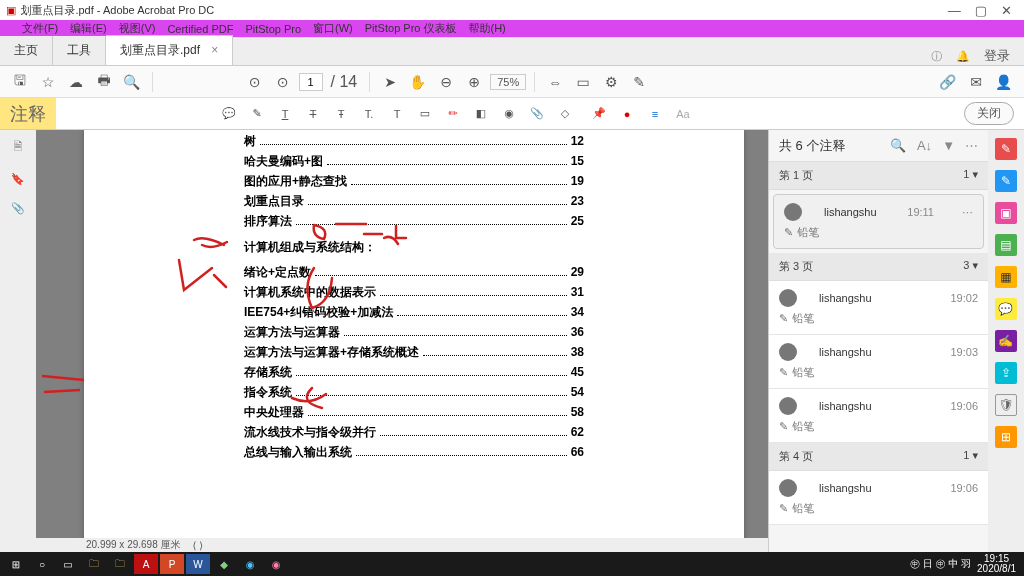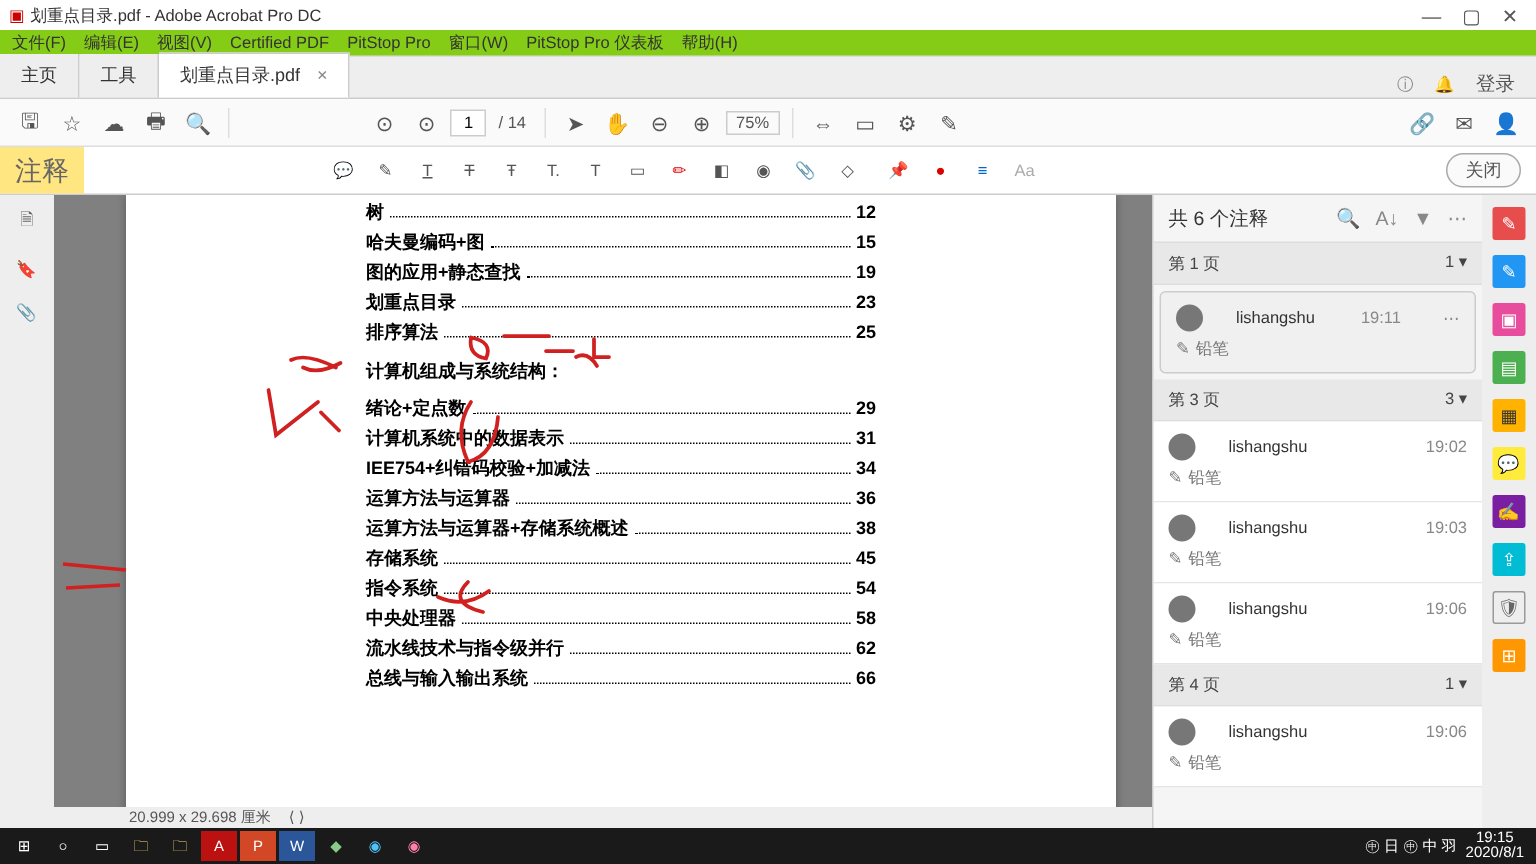--- a/index.html
+++ b/index.html
@@ -1,20 +1,20 @@
 <!DOCTYPE html>
 <html><head>
 <meta charset="utf-8">
 <style>
 * { margin:0; padding:0; box-sizing:border-box; font-family:"Microsoft YaHei",Arial,sans-serif; }
 body { width:1024px; height:576px; background:#f0f0f0; overflow:hidden; position:relative; font-size:11px;}
 .titlebar { height:20px; background:#fff; display:flex; align-items:center; padding:0 6px; color:#333; font-size:11px; justify-content:space-between;}
 .titlebar .left{display:flex;align-items:center;gap:4px}
 .titlebar .wbtns{display:flex;gap:14px;font-size:13px;color:#555;padding-right:6px}
-.menubar{height:18px;background:#84cc16;display:flex;align-items:center;padding:0 8px;gap:12px;color:#333;font-size:11px;border-bottom:1px solid #ddd}
+.menubar{height:18px;background:#d946ef;display:flex;align-items:center;padding:0 22px;gap:12px;color:#333;font-size:11px;border-bottom:1px solid #ddd}
 .tabbar{height:28px;background:#eee;display:flex;align-items:flex-end;border-bottom:1px solid #ccc}
 .tabbar .tab{padding:6px 14px;font-size:12px;color:#333;border-right:1px solid #ccc;background:#eee}
 .tabbar .tab.active{background:#fff;border-top:1px solid #ccc}
 .tabbar .right{margin-left:auto;display:flex;align-items:center;gap:14px;padding-right:14px;color:#888}
 .toolbar{height:32px;background:#fafafa;border-bottom:1px solid #ddd;display:flex;align-items:center;padding:0 8px;gap:4px;color:#555}
 .toolbar .sp{width:1px;height:20px;background:#ddd;margin:0 4px}
 .tb{width:24px;height:24px;display:flex;align-items:center;justify-content:center;font-size:14px;color:#555}
 .pgin{width:24px;height:18px;border:1px solid #ccc;text-align:center;font-size:11px}
 .commentbar{height:32px;background:#fff;border-bottom:1px solid #ccc;display:flex;align-items:center;padding:0 10px;gap:6px}
 .commentbar .lbl{font-size:18px;color:#666;background:#ffe680;padding:4px 10px;margin-left:-10px;height:100%;display:flex;align-items:center}
@@ -95,21 +95,21 @@
   <div class="tb">🖫</div>
   <div class="tb">☆</div>
   <div class="tb">☁</div>
   <div class="tb">🖶</div>
   <div class="tb">🔍</div>
   <div class="sp"></div>
   <div style="flex:0.28"></div>
   <div class="tb">⊙</div>
   <div class="tb">⊙</div>
   <input class="pgin" value="1" style="">
-  <span style="font-size:11px;margin:0 4px">/ 14</span>
+  <span style="font-size:16px;margin:0 4px">/ 14</span>
   <div class="sp"></div>
   <div class="tb">➤</div>
   <div class="tb">✋</div>
   <div class="tb">⊖</div>
   <div class="tb">⊕</div>
   <span style="border:1px solid #ccc;padding:1px 6px;font-size:11px">75%</span>
   <div class="sp"></div>
   <div class="tb">⇔</div>
   <div class="tb">▭</div>
   <div class="tb">⚙</div>

